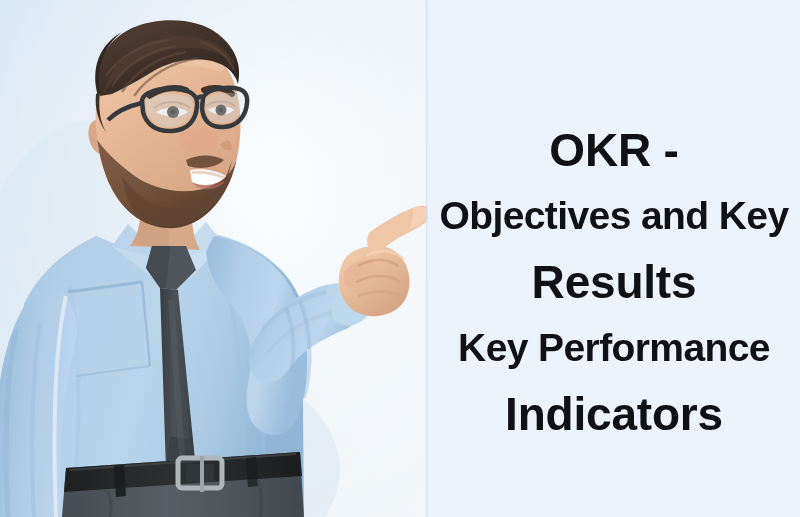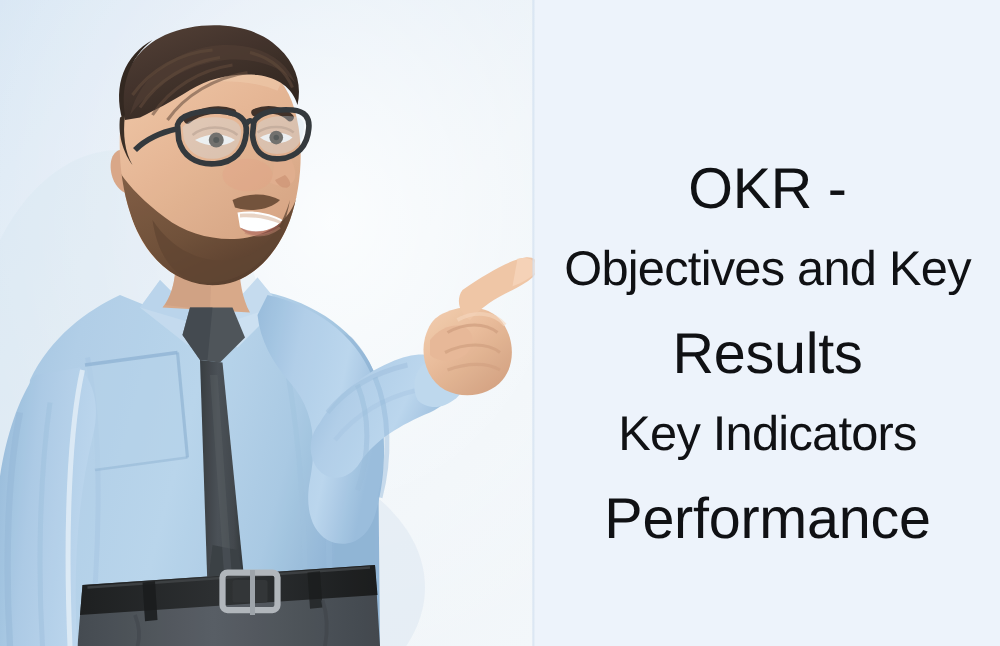--- a/index.html
+++ b/index.html
@@ -50,21 +50,21 @@
     align-items: center;
     justify-content: center;
   }
   #headline-block {
     width: 372px;
     text-align: center;
     color: #101114;
     font-size: 46px;
     line-height: 66px;
     letter-spacing: -0.2px;
-    font-weight: 400;
+    font-weight: 700;
     margin-top: 47px;
   }
   .headline-line {
     display: block;
     white-space: nowrap;
   }
   .line-wide {
     font-size: 39px;
     letter-spacing: -0.6px;
   }
@@ -350,18 +350,18 @@
     </svg>
   </div>
 
   <div id="panel-divider"></div>
 
   <div id="text-panel">
     <div id="headline-block">
       <span class="headline-line">OKR -</span>
       <span class="headline-line line-wide">Objectives and Key</span>
       <span class="headline-line">Results</span>
-      <span class="headline-line line-wide">Key Indicators</span>
-      <span class="headline-line">Performance</span>
+      <span class="headline-line line-wide">Key Performance</span>
+      <span class="headline-line">Indicators</span>
     </div>
   </div>
 
 </div>
 
 </body></html>

